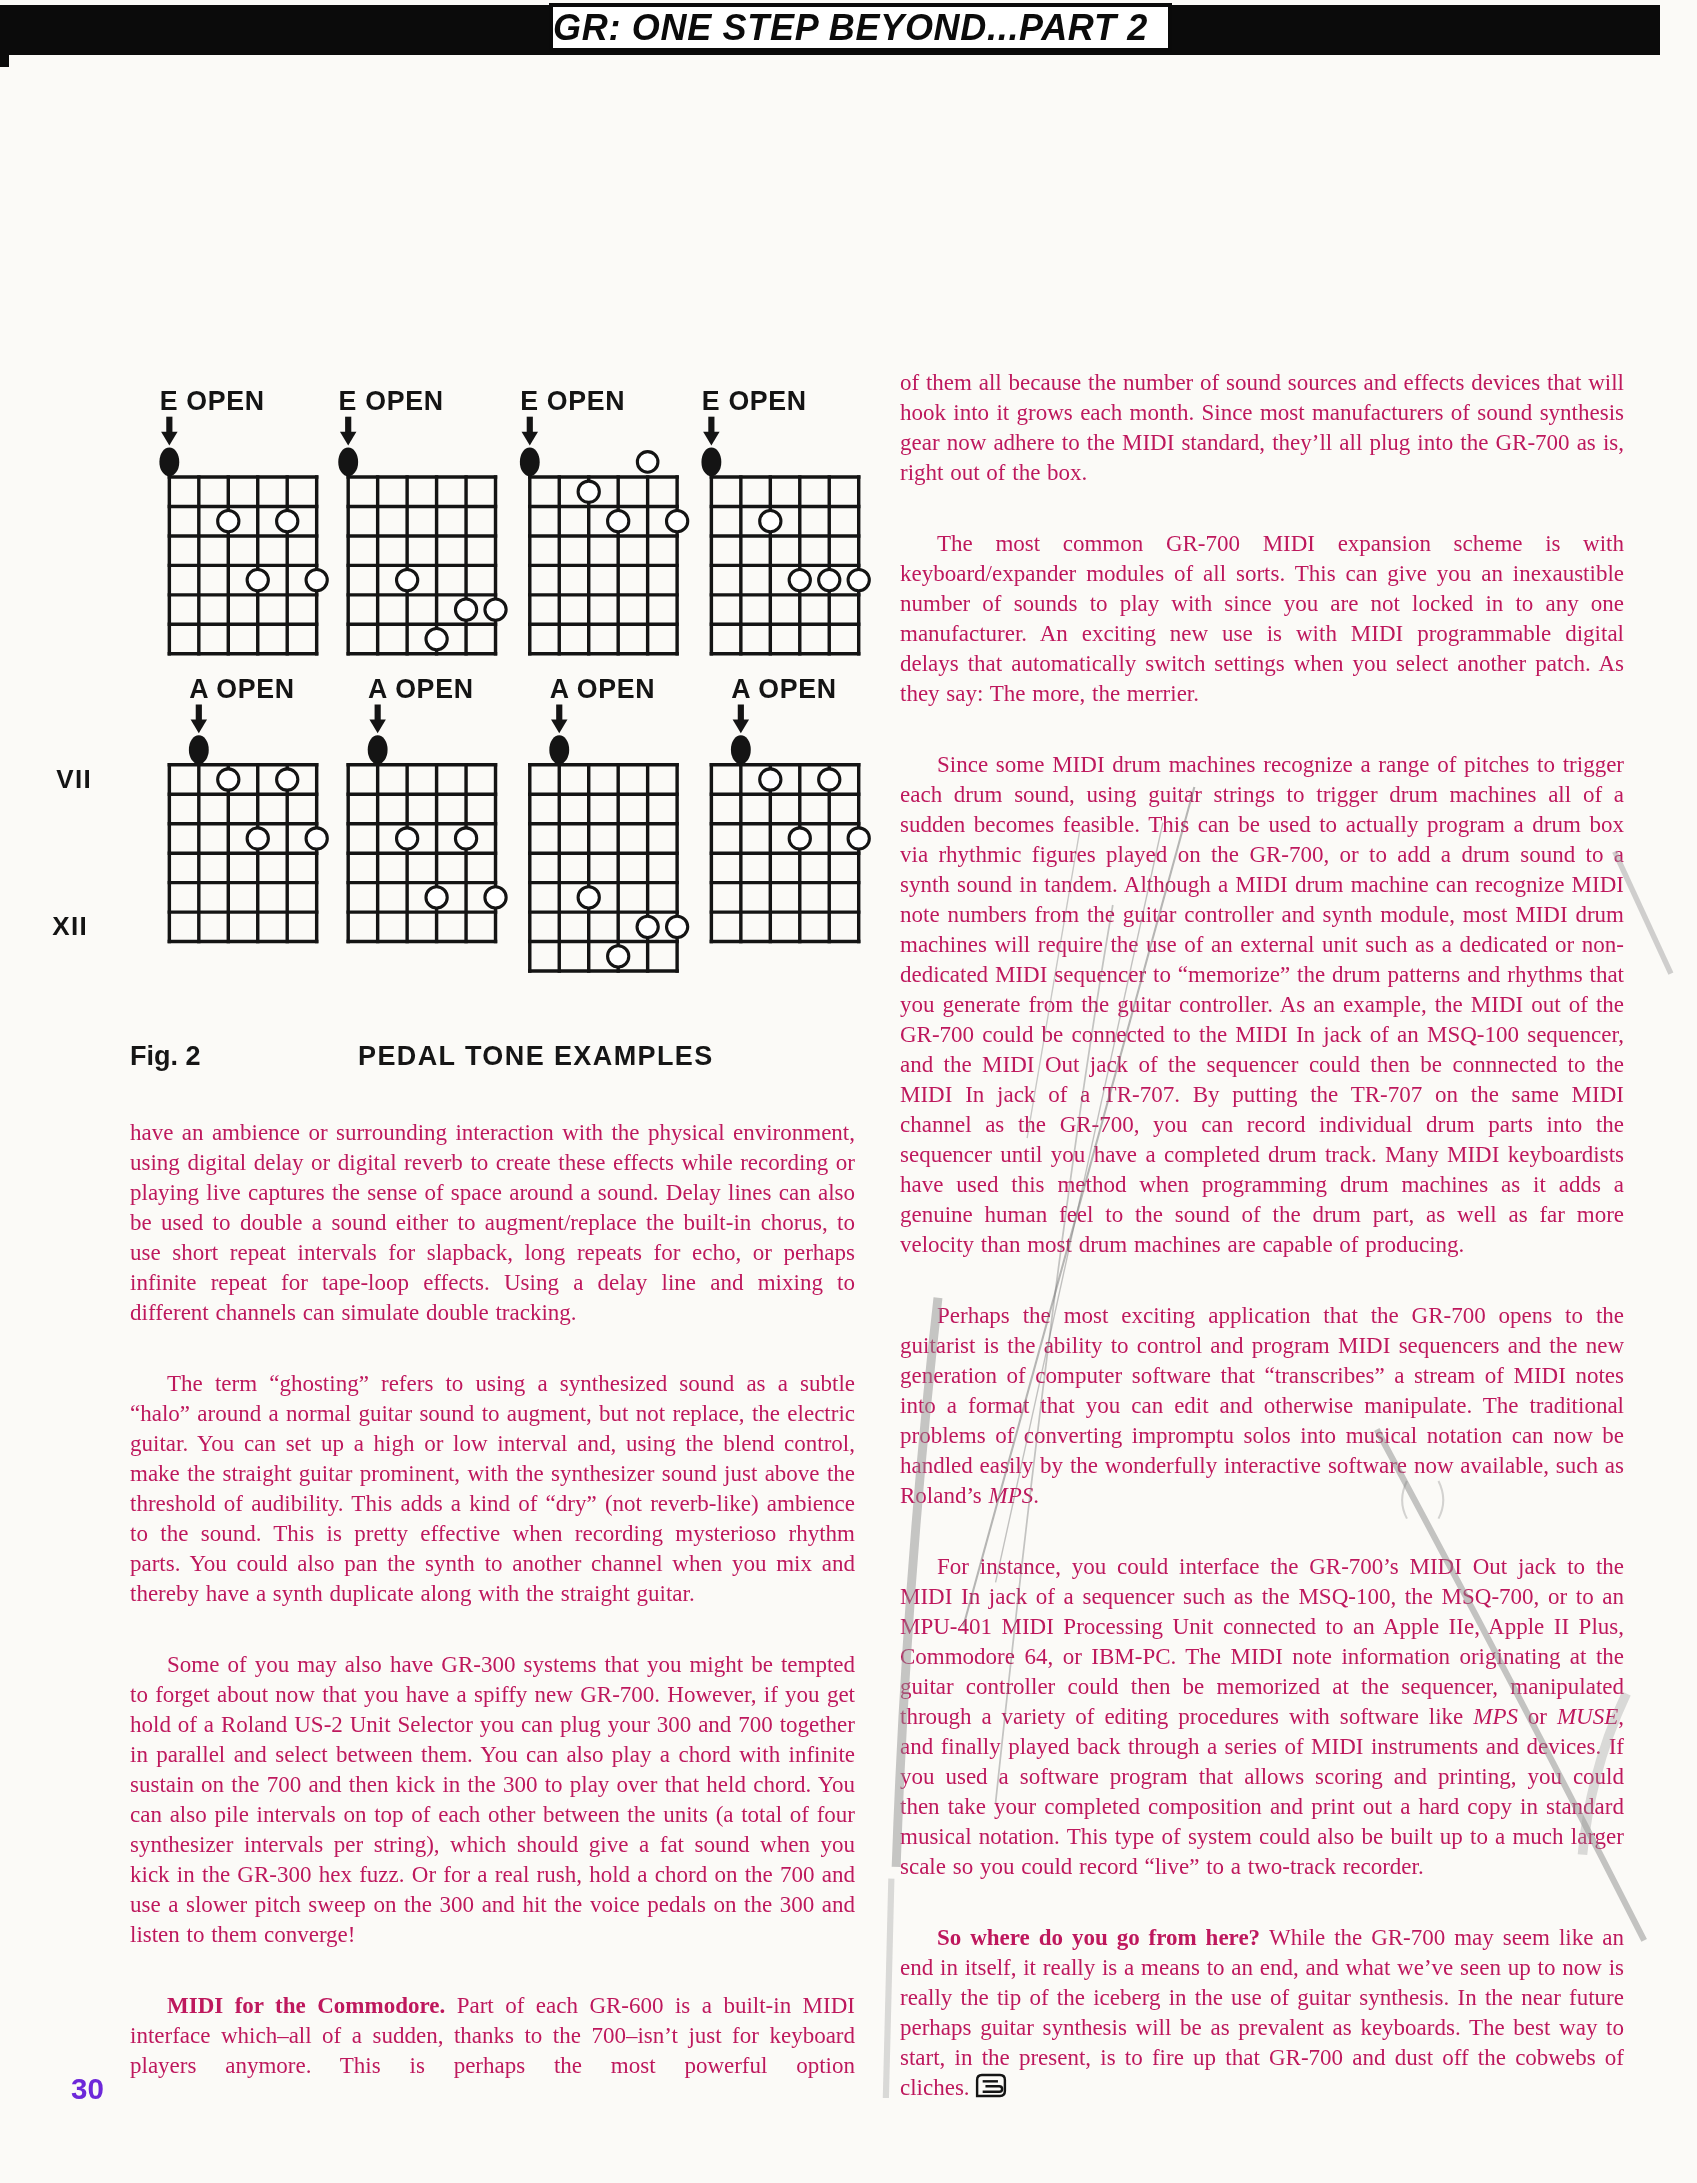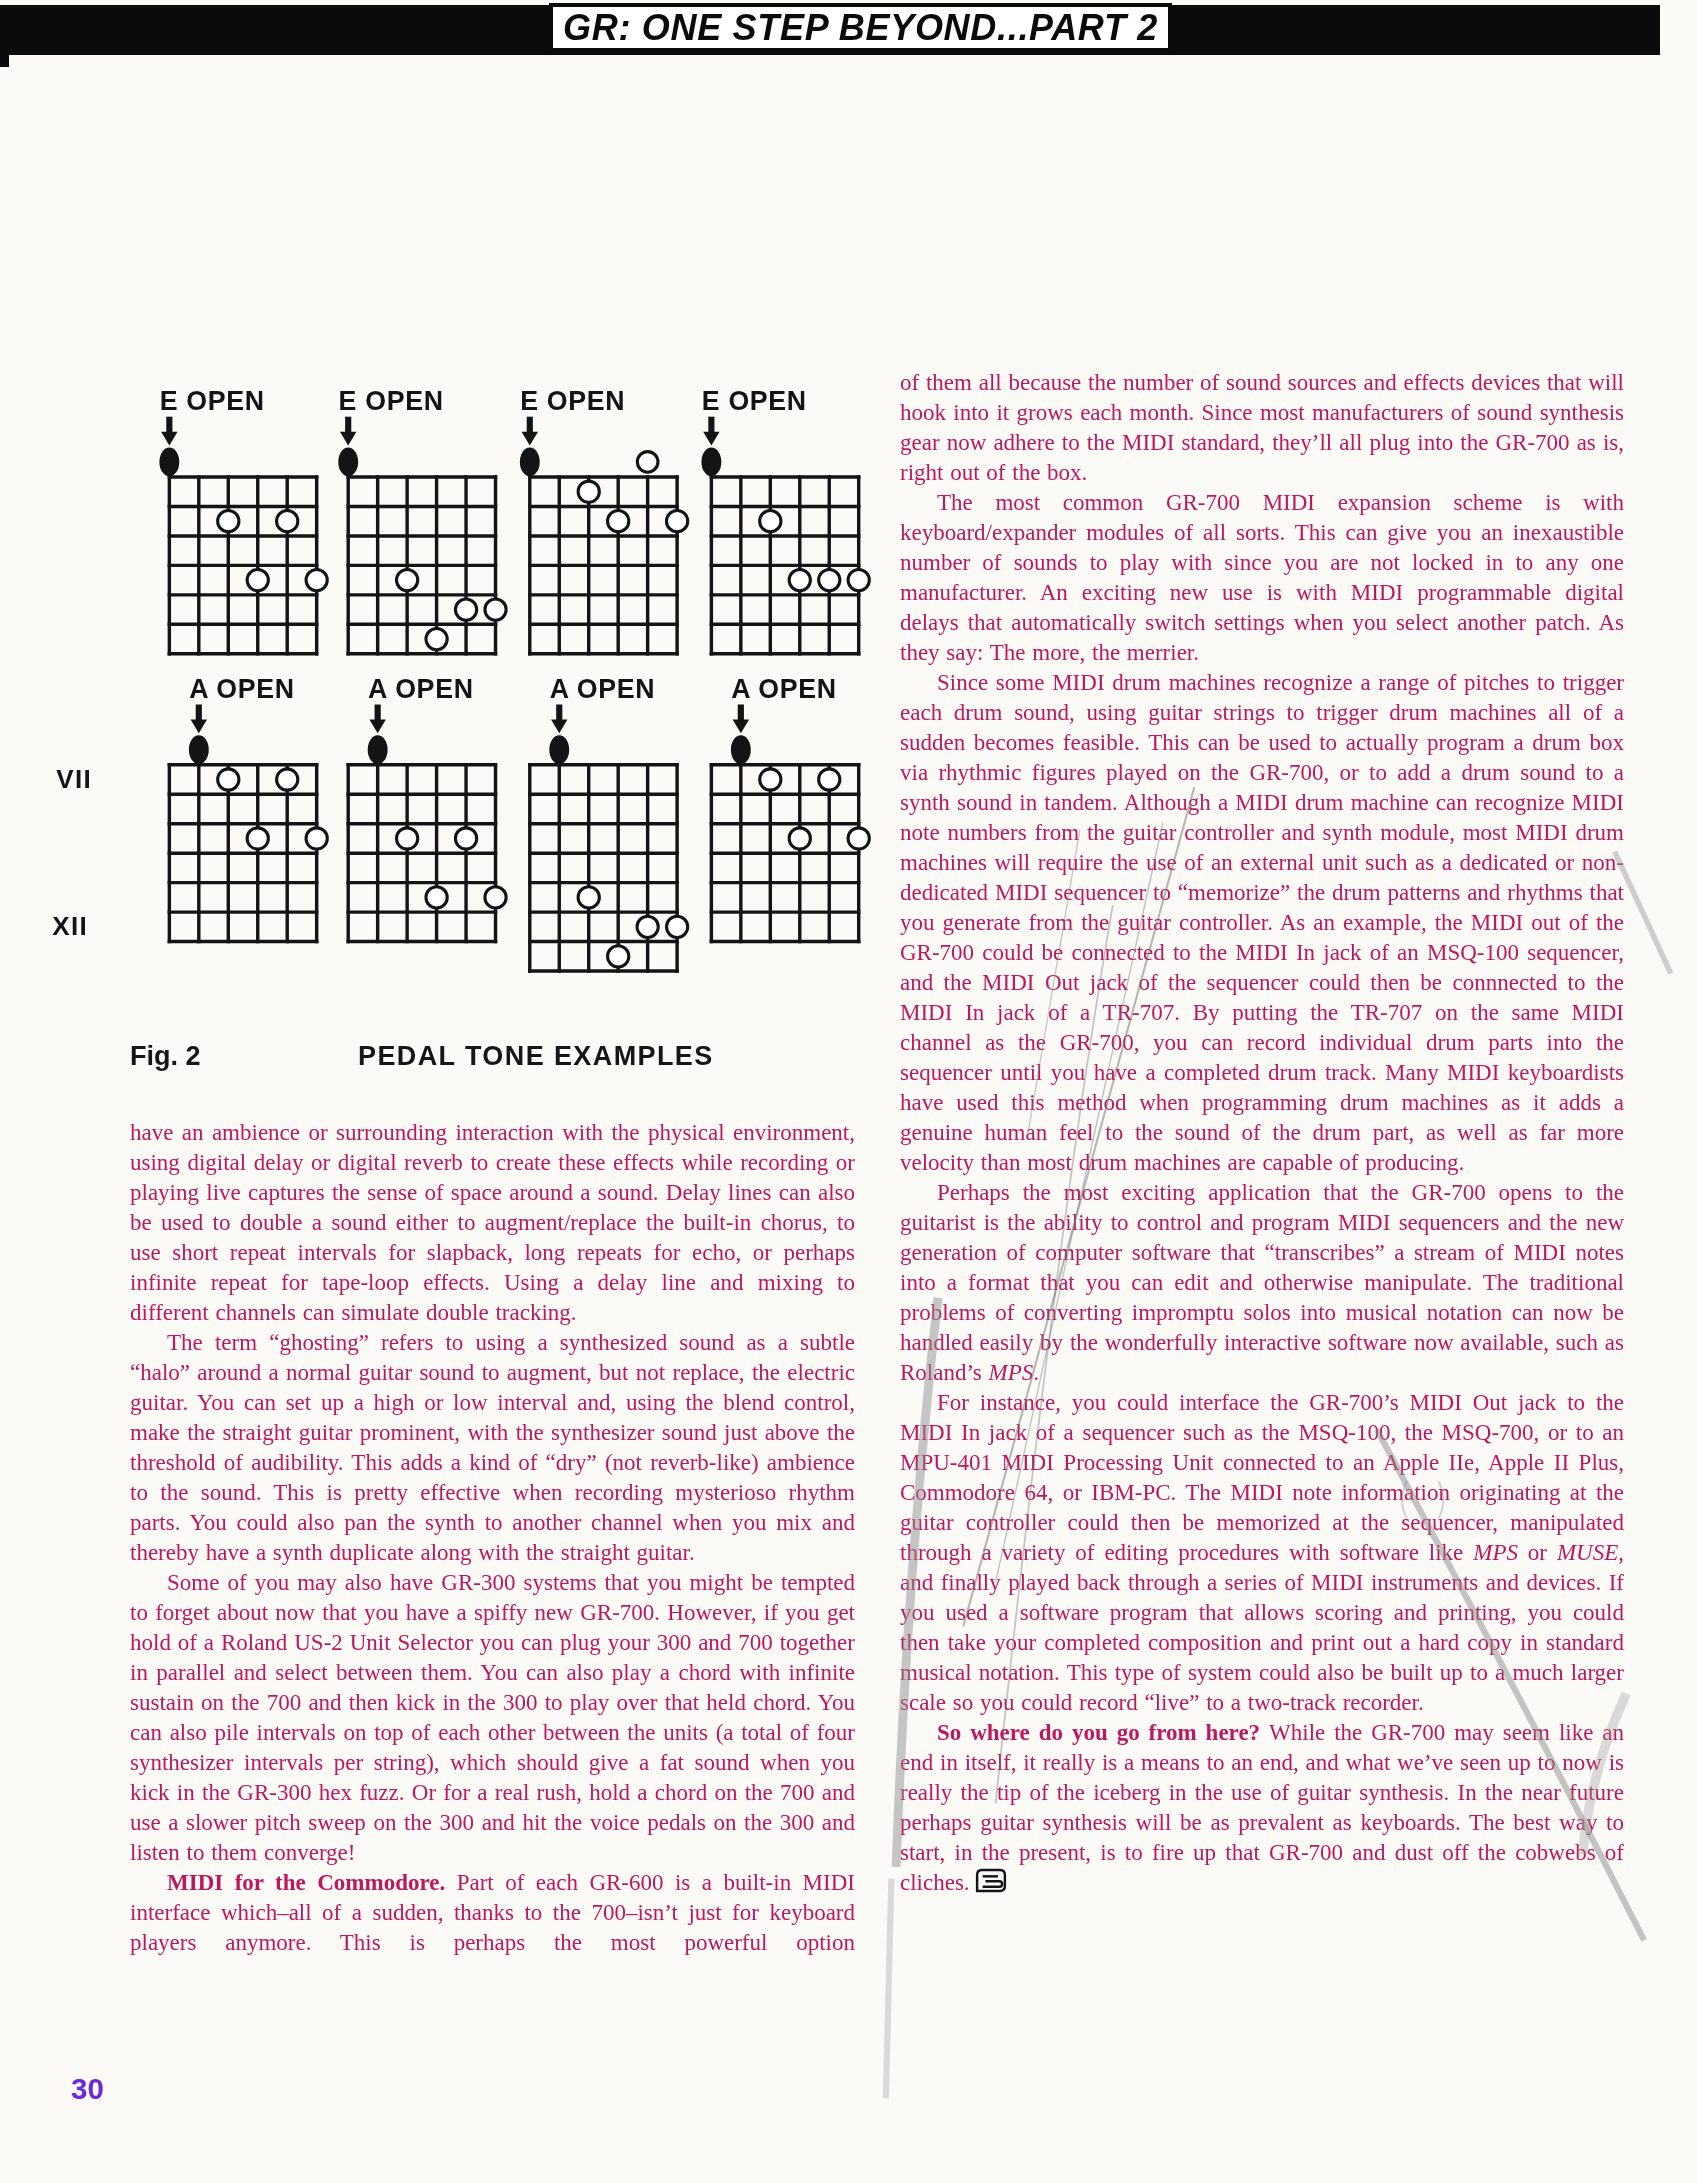--- a/index.html
+++ b/index.html
@@ -5,40 +5,40 @@
   html,body{margin:0;padding:0;background:#e8e8e6;}
   .page{
     position:relative;width:1697px;height:2183px;background:#fbfaf7;
     font-family:"Liberation Serif",serif;color:#121212;overflow:hidden;
   }
   
   .topbar{position:absolute;left:0;top:4.8px;width:1660px;height:50px;background:#0b0b0b;}
   .topbar-tab{position:absolute;left:0;top:55px;width:9px;height:12.3px;background:#0b0b0b;}
   .titlebox{
     position:absolute;left:549px;top:3.4px;width:623px;height:49px;background:#ffffff;
-    border:4.8px solid #0a0a0a;box-sizing:border-box;display:flex;align-items:center;justify-content:center;
+    border:4.8px solid #0a0a0a;box-sizing:border-box;display:flex;align-items:center;
   }
   .titlebox span{
     font-family:"Liberation Sans",sans-serif;font-weight:bold;font-style:italic;
     font-size:36px;letter-spacing:0.7px;white-space:nowrap;color:#0b0b0b;
   }
   
   .figure-svg{position:absolute;left:0;top:379px;}
   .figcap{position:absolute;top:1041px;font-family:"Liberation Sans",sans-serif;color:#161616;}
   .figcap.fl{left:130px;font-size:27px;font-weight:bold;letter-spacing:0;}
   .figcap.ct{left:358px;font-size:27px;font-weight:bold;letter-spacing:1.4px;}
   
   .col{
     position:absolute;font-size:23px;line-height:30px;text-align:justify;
     word-spacing:1px;color:#be185d;
   }
   .col-left{left:130px;top:1118px;width:725px;}
   .col-right{left:900px;top:368px;width:724px;}
   .bp{margin:0;}
-  .bp.ind{text-indent:37px;}
+  .bp.ind{text-indent:37px;margin-top:41px;}
   .bp.jlast{text-align-last:justify;}
   .rb{font-weight:bold;}
   .ri{font-style:italic;}
   .rn{}
   .endmark{display:inline-block;vertical-align:-3.4px;margin-left:5.5px;}
   
   .pagenum{
     position:absolute;left:71px;top:2072px;font-family:"Liberation Sans",sans-serif;
     font-weight:bold;font-size:29.5px;color:#6d28d9;
   }

